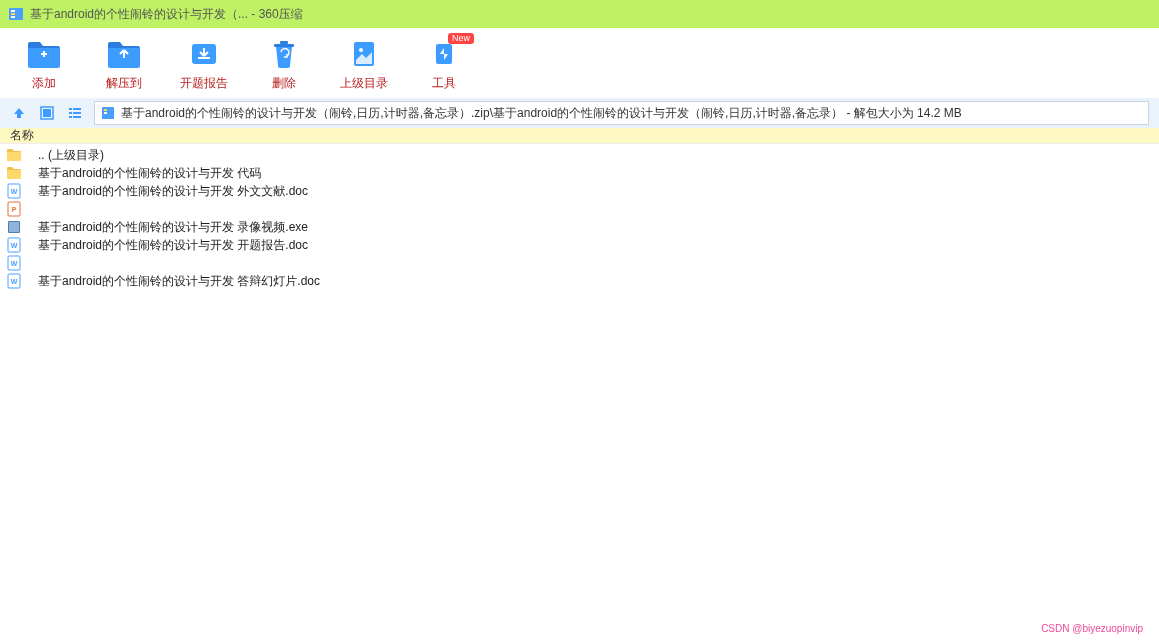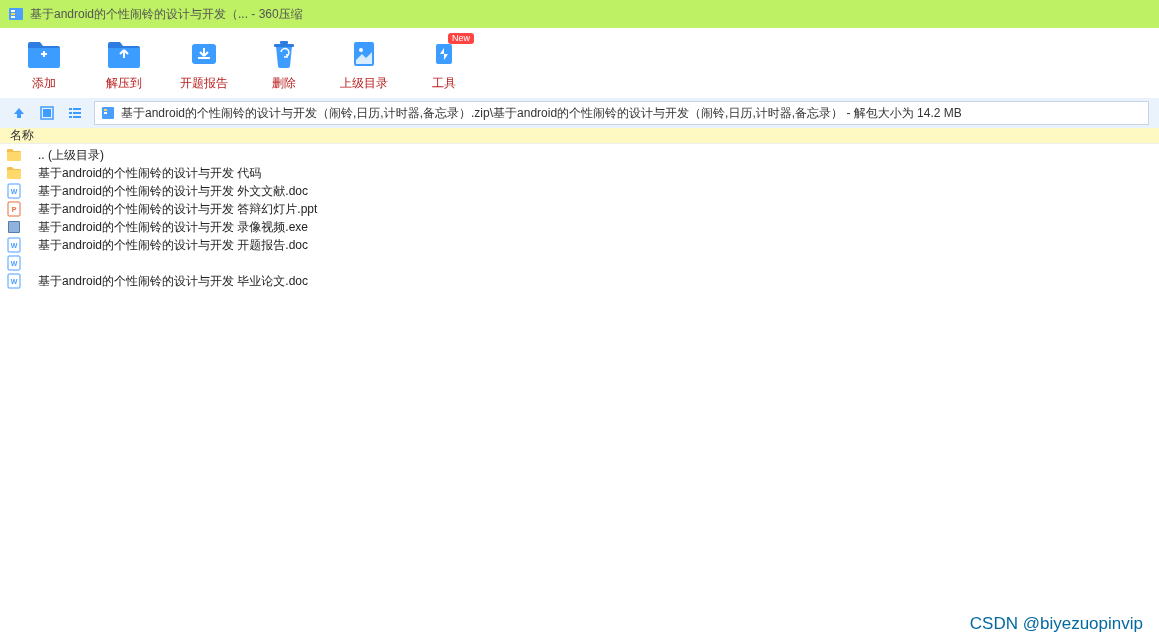--- a/index.html
+++ b/index.html
@@ -128,22 +128,22 @@
   justify-content: center;
 }
 .file-row .file-name {
   font-size: 12px;
   color: #222;
 }
 .watermark {
   position: absolute;
   bottom: 10px;
   right: 16px;
-  color: #0369a1;
-  font-size: 17px;
+  color: #ec4899;
+  font-size: 10px;
 }
 </style>
 </head>
 <body>
 
 <div class="titlebar">
   <span class="titlebar-icon">
     <svg width="16" height="16" viewBox="0 0 16 16">
         <rect x="1" y="2" width="14" height="12" rx="1" fill="#4a9eff"></rect>
         <rect x="3" y="4" width="4" height="2" fill="#fff"></rect>
@@ -285,21 +285,20 @@
       </span>
       <span class="file-name">基于android的个性闹铃的设计与开发 外文文献.doc</span>
     </div>
     <div class="file-row">
       <span class="file-icon">
         <svg width="16" height="16" viewBox="0 0 16 16">
           <rect x="2" y="1" width="12" height="14" rx="1" fill="#fff" stroke="#e86a3a" stroke-width="1"></rect>
           <text x="8" y="11" font-size="7" fill="#e86a3a" text-anchor="middle" font-weight="bold">P</text>
         </svg>
       </span>
-      <span class="file-name">基于android的个性闹铃的设计与开发 答辩幻灯片.ppt</span>
     </div>
     <div class="file-row">
       <span class="file-icon">
         <svg width="16" height="16" viewBox="0 0 16 16">
           <rect x="2" y="2" width="12" height="12" rx="1" fill="#5a7ca8"></rect>
           <rect x="3" y="3" width="5" height="5" fill="#8fb3dd"></rect>
           <rect x="8" y="3" width="5" height="5" fill="#8fb3dd"></rect>
           <rect x="3" y="8" width="5" height="5" fill="#8fb3dd"></rect>
           <rect x="8" y="8" width="5" height="5" fill="#8fb3dd"></rect>
         </svg>
@@ -323,17 +322,17 @@
         </svg>
       </span>
     </div>
     <div class="file-row">
       <span class="file-icon">
         <svg width="16" height="16" viewBox="0 0 16 16">
           <rect x="2" y="1" width="12" height="14" rx="1" fill="#fff" stroke="#4a9eff" stroke-width="1"></rect>
           <text x="8" y="11" font-size="7" fill="#4a9eff" text-anchor="middle" font-weight="bold">W</text>
         </svg>
       </span>
-      <span class="file-name">基于android的个性闹铃的设计与开发 毕业论文.doc</span>
+      <span class="file-name">基于android的个性闹铃的设计与开发 答辩幻灯片.doc</span>
     </div>
   </div>
 
 <div class="watermark">CSDN @biyezuopinvip</div>
 
 </body></html>

